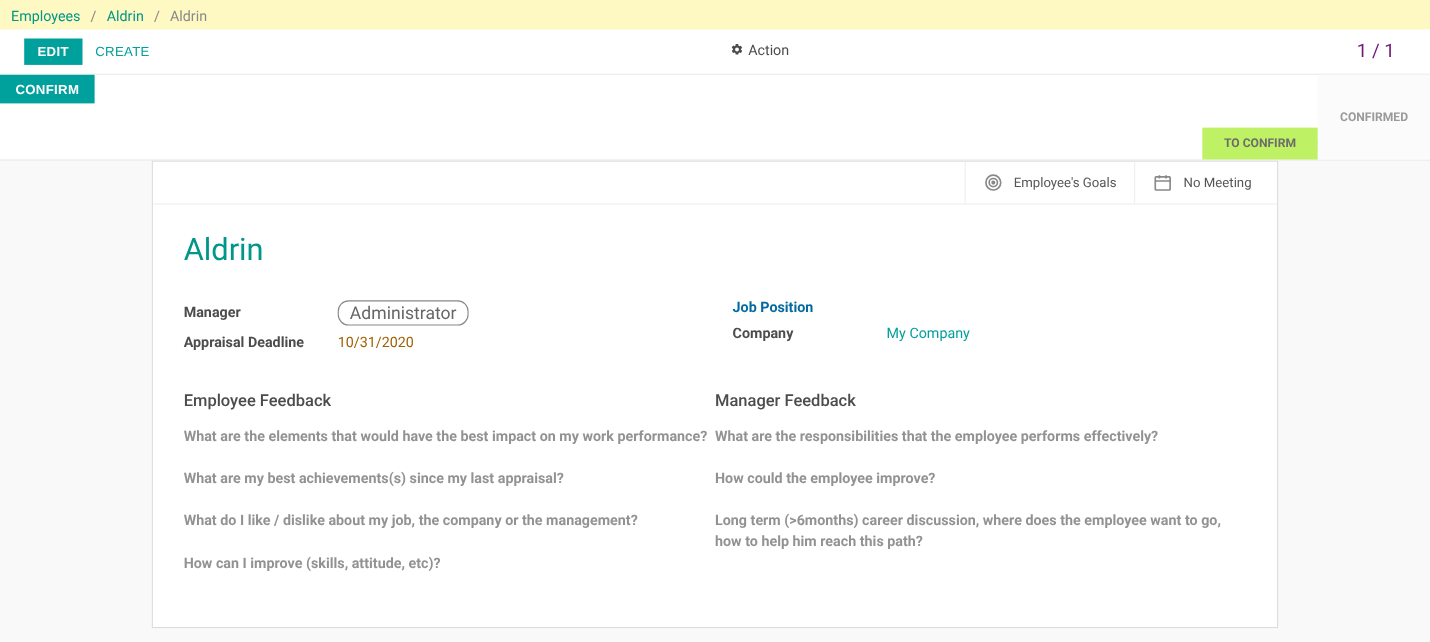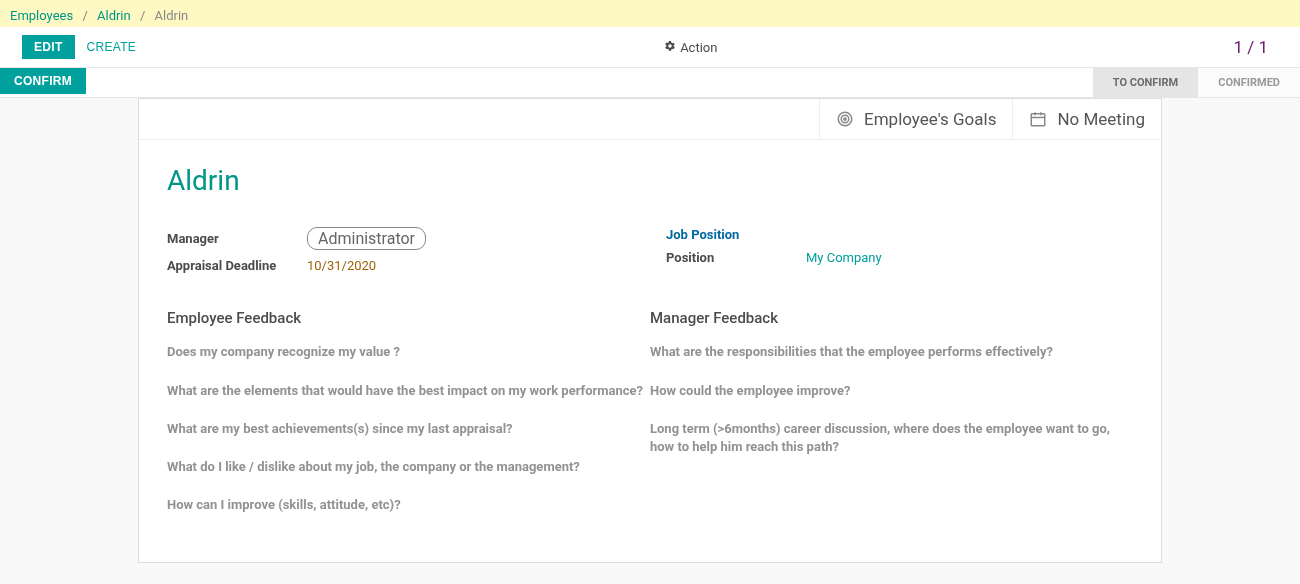--- a/index.html
+++ b/index.html
@@ -24,37 +24,37 @@
     .pager { color: #701a75; font-size: 17px; padding-right: 10px; }
 
     .status-bar { display: flex; align-items: flex-start; background: #fff; border-bottom: 1px solid #e6e6e6; }
     .btn-confirm {
       background: #00A09D; color: #fff; border: none; padding: 6px 14px;
       font-weight: bold; font-size: 12px; cursor: pointer; letter-spacing: .3px;
     }
     .status-bar .spacer { flex: 1; }
     .status-stages { display: flex; align-items: stretch; }
     .stage { position: relative; padding: 8px 20px; font-size: 11px; font-weight: bold; color: #999; background: #fbfbfb; display: flex; align-items: center; }
-    .stage.active { background: #e5e5e5; color: #6c6c6c; }
+    .stage.active { background: #bef264; color: #6c6c6c; margin-top: 48px; }
     .stage::after {
       content: ""; position: absolute; right: -8px; top: 0; bottom: 0;
       width: 16px; background: inherit; clip-path: polygon(0 0, 50% 50%, 0 100%);
       z-index: 1;
     }
 
     .page-wrap { display: flex; justify-content: center; padding: 0 10px 40px; }
     .sheet { width: 1024px; background: #fff; border: 1px solid #dcdcdc; }
 
     .button-box { display: flex; justify-content: flex-end; border-bottom: 1px solid #eee; }
     .stat-btn {
       display: flex; align-items: center; gap: 10px; border-left: 1px solid #eee;
       padding: 10px 16px; cursor: pointer; min-width: 130px;
     }
     .stat-btn .stat-icon { width: 18px; height: 18px; display: flex; align-items: center; justify-content: center; }
-    .stat-btn .stat-text { font-size: 17px; color: #555; line-height: 1.2; }
+    .stat-btn .stat-text { font-size: 12px; color: #555; line-height: 1.2; }
 
     .sheet-body { padding: 24px 28px 28px; }
     .title { color: #009688; font-size: 28px; font-weight: 400; margin-bottom: 30px; }
 
     .fields-row { display: flex; gap: 32px; margin-bottom: 24px; }
     .field-group { flex: 1; }
     .field-line { display: flex; align-items: center; margin-bottom: 8px; font-size: 13px; }
     .field-label { width: 140px; color: #4c4c4c; font-weight: bold; }
     .field-label.muted { color: #0369a1; }
     .field-value { color: #a16207; }
@@ -150,30 +150,29 @@
             <span class="field-label">Appraisal Deadline</span>
             <span class="field-value">10/31/2020</span>
           </div>
         </div>
         <div class="field-group">
           <div class="field-line">
             <span class="field-label muted">Job Position</span>
             <span class="field-value"></span>
           </div>
           <div class="field-line">
-            <span class="field-label">Position</span>
+            <span class="field-label">Company</span>
             <span class="field-value link">My Company</span>
           </div>
         </div>
       </div>
 
       <div class="feedback-row">
         <div class="feedback-col">
           <div class="feedback-title">Employee Feedback</div>
-          <div class="feedback-q">Does my company recognize my value ?</div>
           <div class="feedback-q">What are the elements that would have the best impact on my work performance?</div>
           <div class="feedback-q">What are my best achievements(s) since my last appraisal?</div>
           <div class="feedback-q">What do I like / dislike about my job, the company or the management?</div>
           <div class="feedback-q">How can I improve (skills, attitude, etc)?</div>
         </div>
         <div class="feedback-col">
           <div class="feedback-title">Manager Feedback</div>
           <div class="feedback-q">What are the responsibilities that the employee performs effectively?</div>
           <div class="feedback-q">How could the employee improve?</div>
           <div class="feedback-q">Long term (&gt;6months) career discussion, where does the employee want to go, how to help him reach this path?</div>

